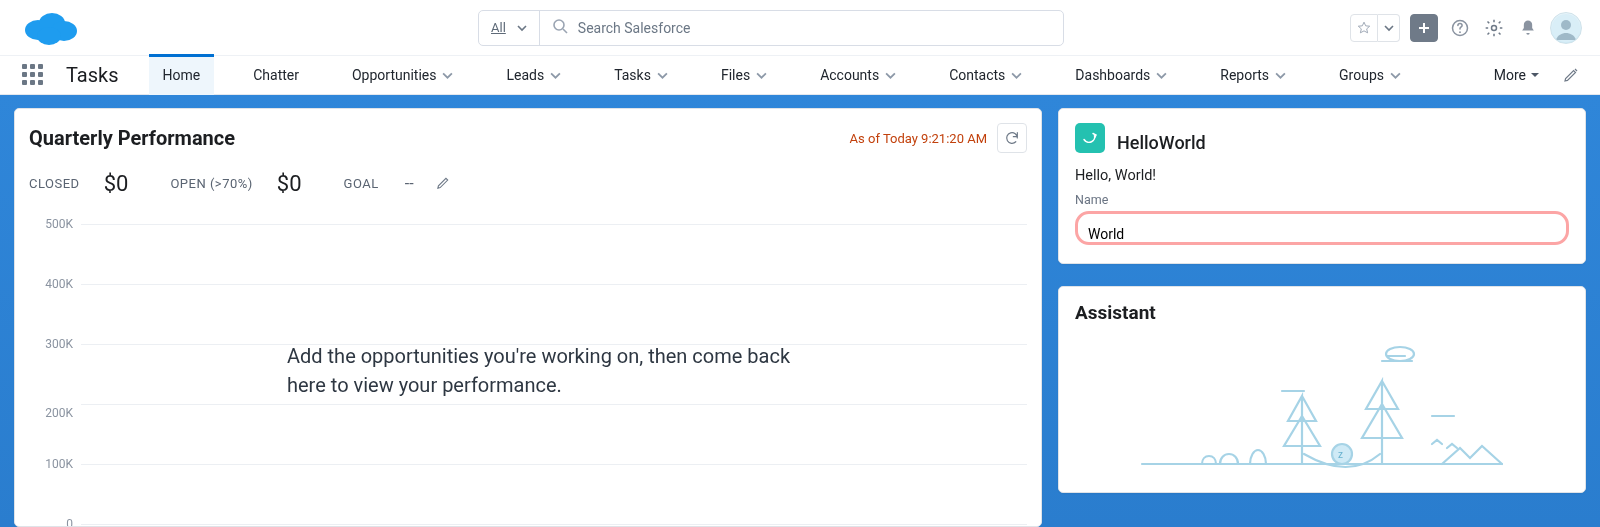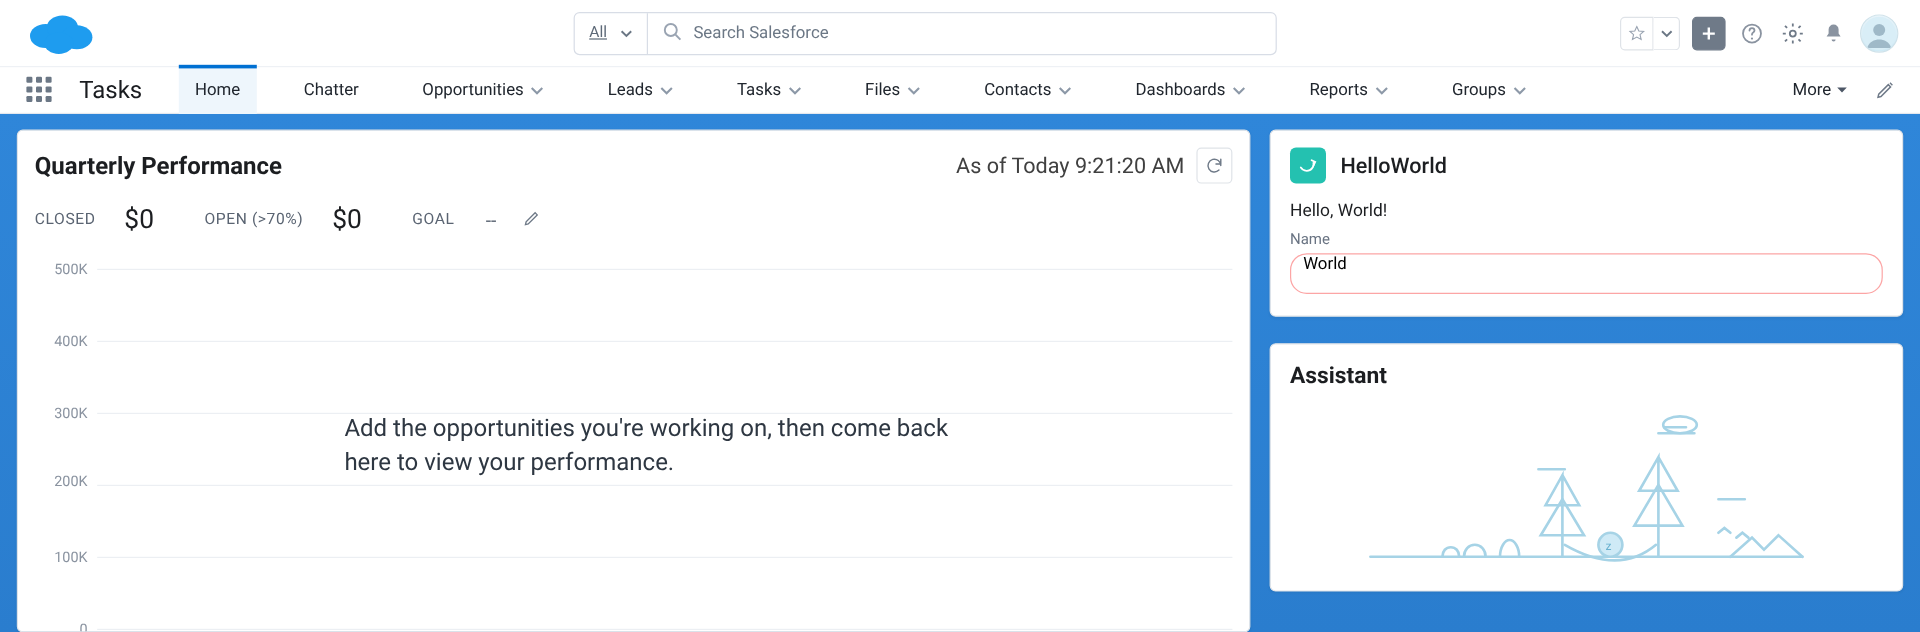--- a/index.html
+++ b/index.html
@@ -40,44 +40,44 @@
 
   
   .band { background:#1b6fbf; background-image:linear-gradient(0deg,#2a7dce 0%,#2f86d9 100%); padding:13px 14px 0 14px; height:432px; display:flex; gap:16px; }
 
   
   .card { background:#fff; border:1px solid #dfe3e8; border-radius:5px; box-shadow:0 1px 2px rgba(0,0,0,.05);}
   .perf-card { flex:0 0 1028px; height:419px; padding:14px 14px 0 14px; overflow:hidden; }
   .perf-head { display:flex; align-items:center; }
   .perf-title { font-size:20px; font-weight:700; color:#1c1e21; }
   .perf-head-spacer{flex:1;}
-  .asof { font-size:18px; color:#404040; margin-right:10px;}
+  .asof { font-size:13px; color:#c2410c; margin-right:10px;}
   .refresh { width:30px; height:30px; border:1px solid #dfe3e8; border-radius:4px; display:flex; align-items:center; justify-content:center; cursor:pointer; background:#fff;}
   .metrics { display:flex; align-items:center; gap:18px; margin-top:18px; font-size:13px; color:#5a6472;}
   .metrics .label{ letter-spacing:.5px; font-size:13px; }
   .metrics .val{ font-size:22px; font-weight:400; color:#1c1e21; margin-left:6px;}
   .metrics .goal-dash{ font-size:16px; color:#5a6472; margin:0 4px 0 8px;}
   .metrics .goal-pencil{ color:#6f7a88; cursor:pointer;}
 
   .chart { position:relative; margin-top:18px; height:322px; }
   .yaxis { position:absolute; left:0; top:0; bottom:0; width:50px; }
   .ylabel { position:absolute; right:6px; transform:translateY(-50%); font-size:12px; color:#8a93a0; text-align:right; width:46px;}
   .grid { position:absolute; left:52px; right:0; top:0; bottom:0;}
   .gridline{ position:absolute; left:0; right:0; border-top:1px solid #eceff3;}
   .empty-msg { position:absolute; left:258px; top:128px; width:512px; font-size:20px; color:#2e3742; line-height:1.45;}
 
   
   .rightcol { flex:1; display:flex; flex-direction:column; gap:22px;}
   .hello-card { padding:14px 16px 18px 16px;}
-  .hello-head { display:flex; align-items:center; gap:12px; margin-bottom:14px;}
+  .hello-head { display:flex; align-items:flex-end; gap:12px; margin-bottom:14px;}
   .hello-icon { width:30px; height:30px; border-radius:5px; background:#24c1b0; display:flex; align-items:center; justify-content:center;}
   .hello-title { font-size:18px; font-weight:500; color:#1c1e21;}
   .hello-greet { font-size:14.5px; color:#1c1e21; margin-bottom:8px; }
   .hello-label { font-size:12.5px; color:#6a7483; margin-bottom:4px;}
-  .hello-input { display:flex; align-items:flex-start; border:1px solid #fca5a5; border-radius:14px; height:34px; padding:0 10px; font-size:14px; color:#2e3742;}
+  .hello-input { display:flex; align-items:flex-end; border:3px solid #fca5a5; border-radius:14px; height:34px; padding:0 10px; font-size:14px; color:#2e3742;}
   .hello-input input{ border:none; outline:none; flex:1; background:transparent; font-size:14px;}
 
   .assist-card { padding:14px 16px 16px 16px; }
   .assist-title { font-size:19px; font-weight:700; color:#1c1e21; margin-bottom:10px;}
   .assist-illus { height:142px; display:flex; align-items:flex-end; justify-content:center; overflow:hidden;}
   .assist-illus svg{ display:block; }
   .assist-msg { text-align:center; font-size:14.5px; color:#1c1e21; margin-top:10px;}
 
   
   .chev svg, .gear svg, .bell svg{display:block;}
@@ -206,20 +206,28 @@
       <div class="navtab">
         <span>Tasks</span>
         <span class="chev">
           <svg width="11" height="11" viewBox="0 0 10 10">
             <path d="M1 3l4 4 4-4" fill="none" stroke="#8d99a8" stroke-width="1.6"></path>
           </svg>
         </span>
       </div>
       <div class="navtab">
         <span>Files</span>
+        <span class="chev">
+          <svg width="11" height="11" viewBox="0 0 10 10">
+            <path d="M1 3l4 4 4-4" fill="none" stroke="#8d99a8" stroke-width="1.6"></path>
+          </svg>
+        </span>
+      </div>
+      <div class="navtab">
+        <span>Accounts</span>
         <span class="chev">
           <svg width="11" height="11" viewBox="0 0 10 10">
             <path d="M1 3l4 4 4-4" fill="none" stroke="#8d99a8" stroke-width="1.6"></path>
           </svg>
         </span>
       </div>
       <div class="navtab">
         <span>Contacts</span>
         <span class="chev">
           <svg width="11" height="11" viewBox="0 0 10 10">
@@ -293,21 +301,21 @@
         <svg width="15" height="15" viewBox="0 0 24 24">
             <path d="M3 21l3.7-.9 12-12-2.8-2.8-12 12L3 21z" fill="none" stroke="#6f7a88" stroke-width="1.8"></path>
           </svg>
       </span>
     </div>
 
     <div class="chart" id="chart">
       <div class="yaxis" id="yaxis">
           <div class="ylabel" style="top: 310px;">0</div>
           <div class="ylabel" style="top: 250px;">100K</div>
-          <div class="ylabel" style="top: 187px;">200K</div>
+          <div class="ylabel" style="top: 199px;">200K</div>
           <div class="ylabel" style="top: 130px;">300K</div>
           <div class="ylabel" style="top: 70px;">400K</div>
           <div class="ylabel" style="top: 10px;">500K</div>
         </div>
       <div class="grid" id="gridlines">
           <div class="gridline" style="top: 310px;"></div>
           <div class="gridline" style="top: 250px;"></div>
           <div class="gridline" style="top: 190px;"></div>
           <div class="gridline" style="top: 130px;"></div>
           <div class="gridline" style="top: 70px;"></div>

